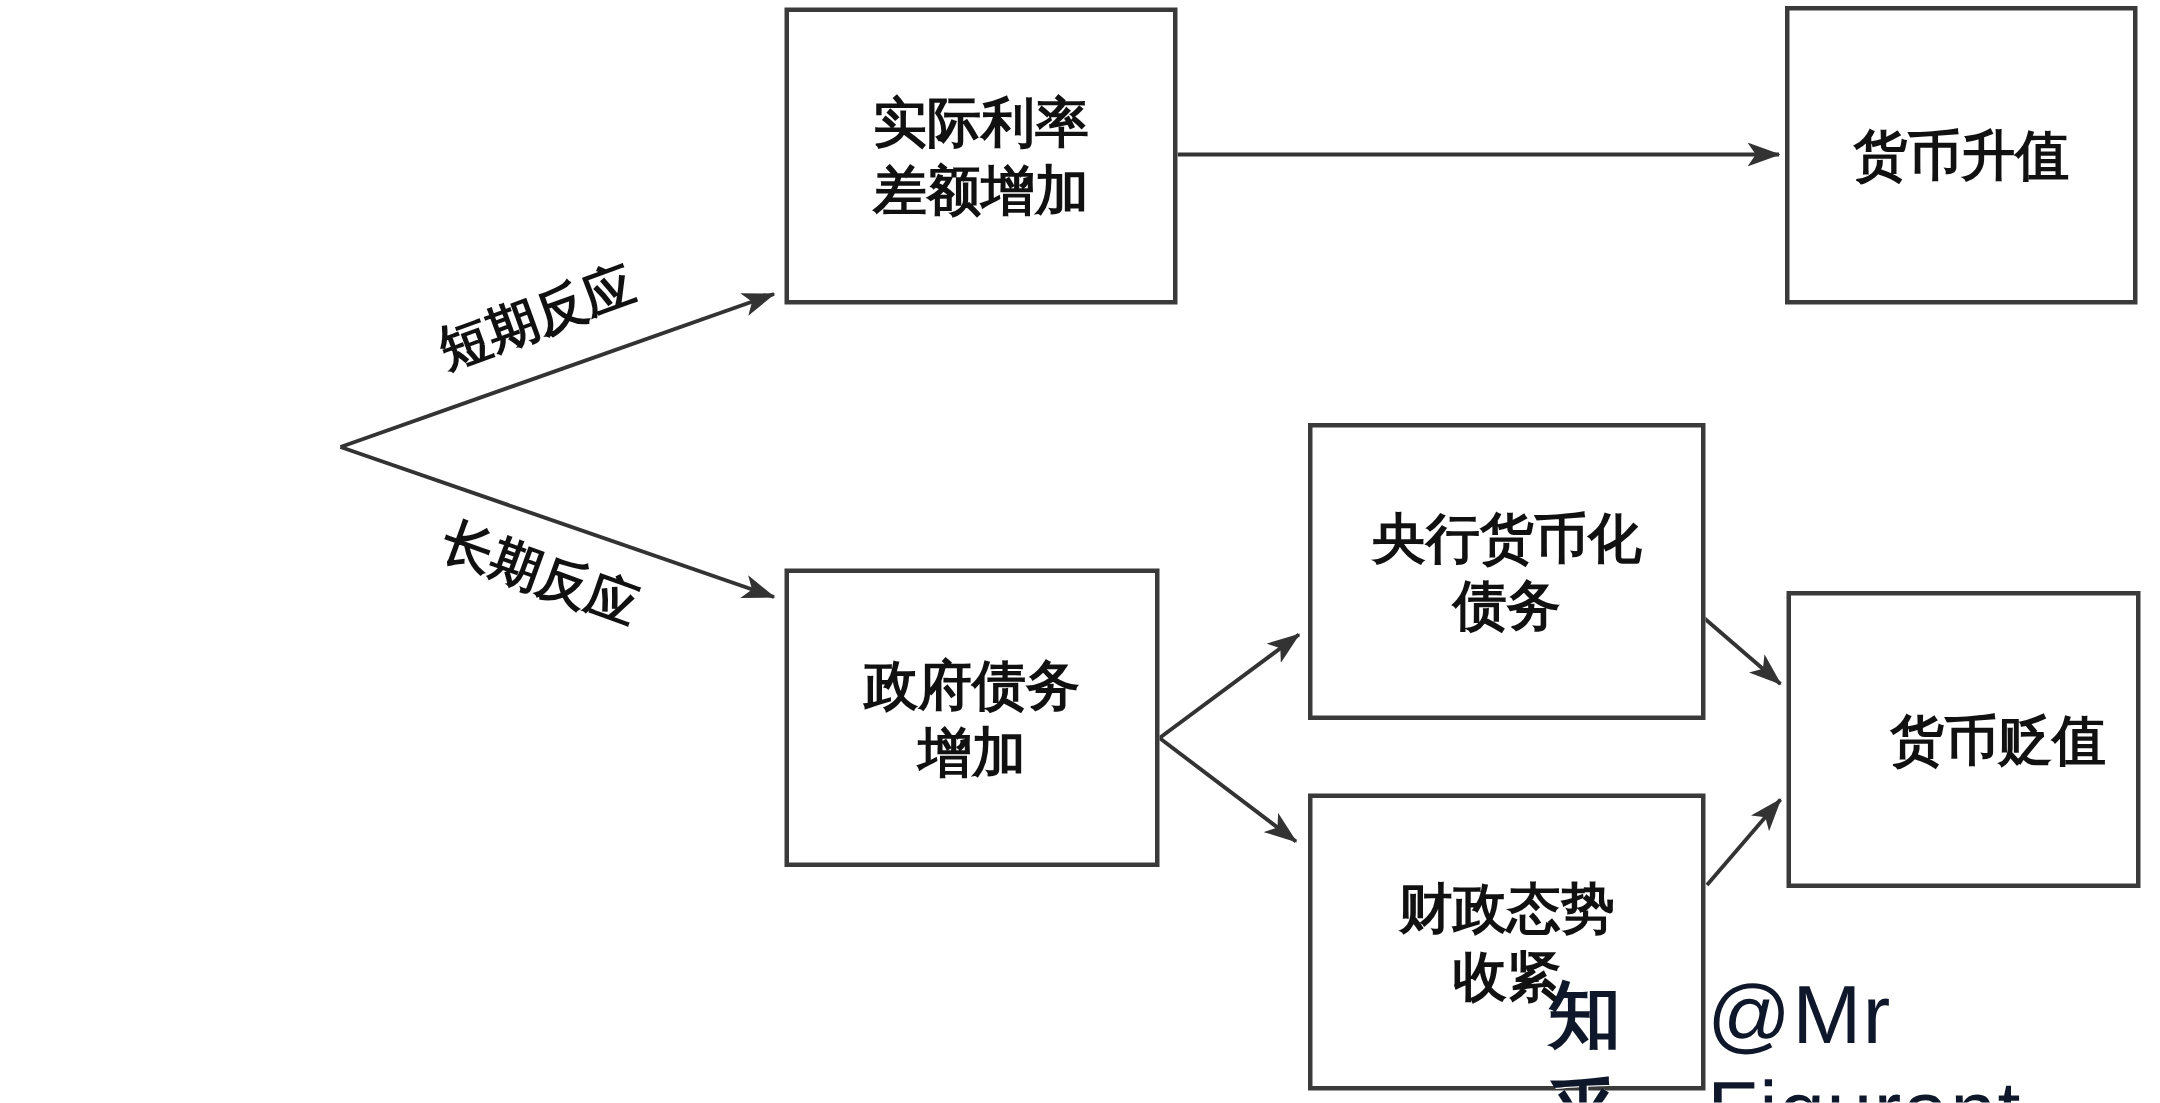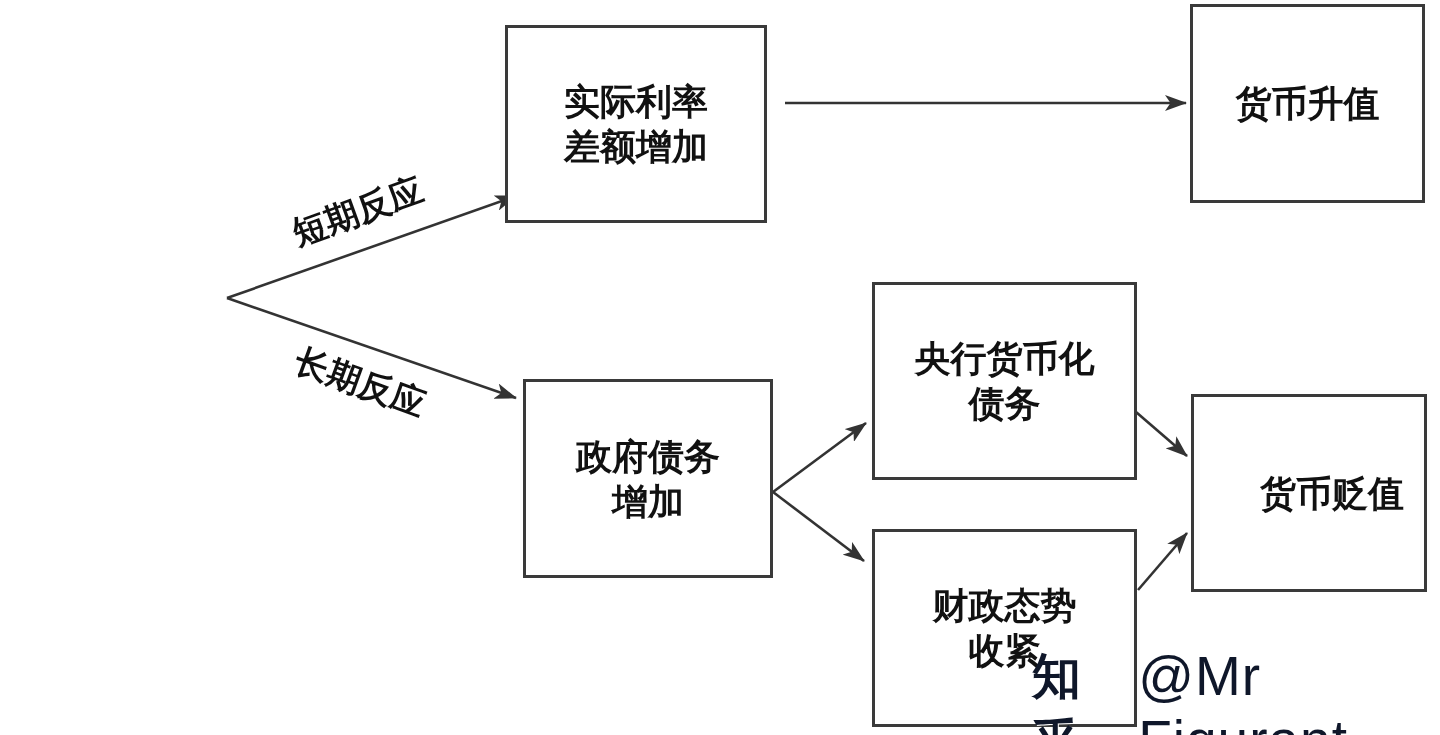--- a/index.html
+++ b/index.html
@@ -34,21 +34,21 @@
     justify-content: center;
     text-align: center;
     font-size: 36px;
     line-height: 1.25;
     font-weight: 600;
     color: #111111;
     white-space: pre-line;
     z-index: 2;
   }
   #node-expansionary   { left: 9px;    top: 194px; width: 218px; height: 199px; }
-  #node-real-rate      { left: 505px;  top: 5px;   width: 262px; height: 198px; margin-top: 20px; }
+  #node-real-rate      { left: 523px;  top: 5px;   width: 262px; height: 198px; }
   #node-appreciation   { left: 1190px; top: 4px;   width: 235px; height: 199px; }
   #node-gov-debt       { left: 523px;  top: 379px; width: 250px; height: 199px; }
   #node-monetize       { left: 872px;  top: 282px; width: 265px; height: 198px; }
   #node-tighten        { left: 872px;  top: 529px; width: 265px; height: 198px; }
   #node-depreciation   { left: 1191px; top: 394px; width: 236px; height: 198px; padding-left: 46px; }
 
   .edge-label {
     position: absolute;
     font-size: 34px;
     font-weight: 600;

